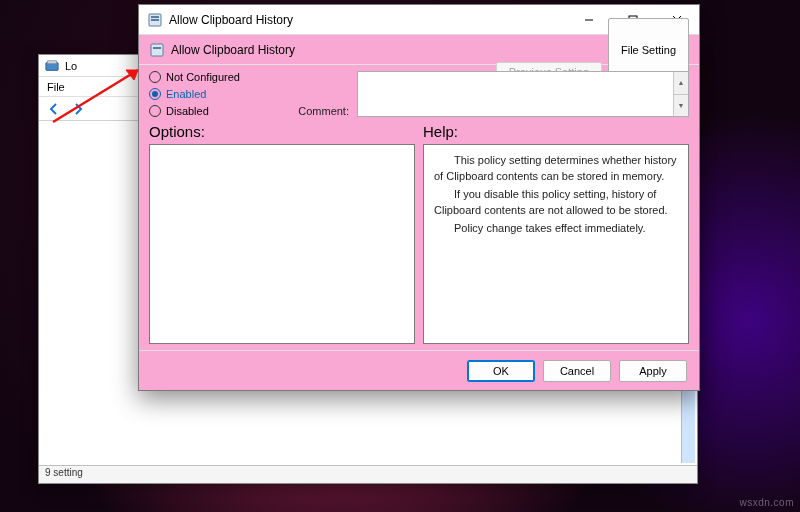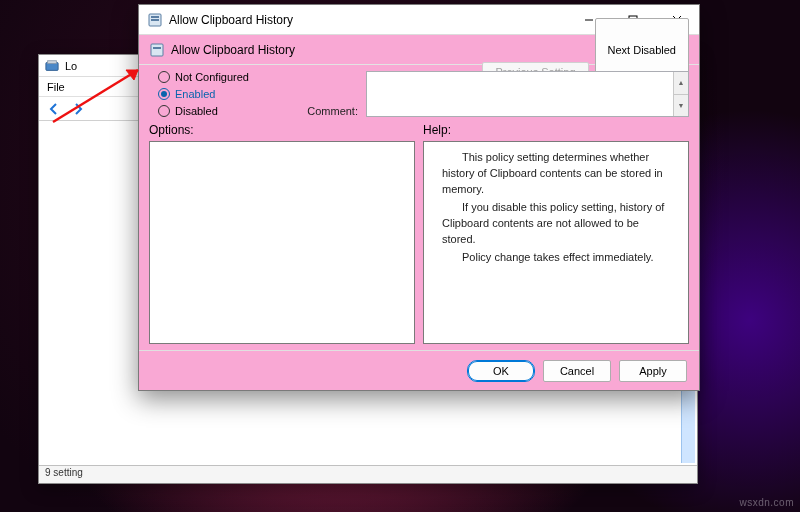--- a/index.html
+++ b/index.html
@@ -46,46 +46,46 @@
   .title-icon { width:16px; height:16px; }
   .win-controls { display:flex; height:100%; }
   .win-btn { width:44px; display:flex; align-items:center; justify-content:center; font-size:11px; cursor:default;}
 
   .subheader { height:30px; display:flex; align-items:center; justify-content:space-between; padding:0 10px; border-bottom:1px solid #e3e3e3;}
   .subheader-left { display:flex; align-items:center; gap:6px; font-size:12px;}
   .nav-buttons { display:flex; gap:6px; }
   .btn { font-size:11px; padding:3px 12px; border:1px solid #adadad; background:#fdfdfd; border-radius:2px; cursor:default;}
   .btn.disabled { color:#a0a0a0; border-color:#d0d0d0; background:#f7f7f7;margin-top:44px; }
 
-  .config-row { display:flex; padding:6px 10px 2px 19px; gap:10px; }
+  .config-row { display:flex; padding:6px 10px 2px 10px; gap:10px; }
   .radio-col { width:110px; display:flex; flex-direction:column; gap:5px; font-size:11px; }
   .radio-item { display:flex; align-items:center; gap:5px; cursor:default;}
   .radio { width:12px; height:12px; border-radius:50%; border:1px solid #333; display:flex; align-items:center; justify-content:center;}
   .radio.selected { border-color:#0a64ad; }
   .radio.selected::after { content:""; width:6px; height:6px; border-radius:50%; background:#0a64ad; }
   .radio-item.selected .rlabel { color:#0a64ad; font-weight:500; }
   .right-fields { flex:1; display:flex; flex-direction:column; gap:4px; }
   .field-row { display:flex; align-items:flex-end; gap:8px; }
   .field-label { width:80px; font-size:11px; text-align:right; padding-top:2px; color:#222;}
   .comment-box { flex:1; height:46px; border:1px solid #abadb3; background:#fff; position:relative;}
   .supported-box { flex:1; height:26px; border:1px solid #e5e5e5; background:#f3f3f3; font-size:11px; padding:4px 6px; color:#555; position:relative;}
   .spin { position:absolute; right:0; top:0; bottom:0; width:15px; display:flex; flex-direction:column;}
   .spin div { flex:1; border-left:1px solid #c8c8c8; display:flex; align-items:center; justify-content:center; font-size:7px; color:#666; background:#f0f0f0;}
   .spin div:first-child { border-bottom:1px solid #c8c8c8; }
 
   .panes { flex:1; display:flex; gap:8px; padding:4px 10px 6px 10px; min-height:0;}
   .pane { flex:1; display:flex; flex-direction:column; min-height:0;}
-  .pane-label { font-size:12px; margin-bottom:4px; }
-  .pane-box { flex:1; border:1px solid #7a7a7a; background:#fff; font-size:11px; padding:8px 18px; overflow:auto; line-height:1.45; color:#222;}
+  .pane-label { font-size:15px; margin-bottom:4px; }
+  .pane-box { flex:1; border:1px solid #7a7a7a; background:#fff; font-size:11px; padding:8px 10px; overflow:auto; line-height:1.45; color:#222;}
   .pane.options .pane-box { padding:6px; }
   .help-p { margin:0 0 2px 0; text-indent:20px; }
 
   .footer { height:40px; display:flex; align-items:center; justify-content:flex-end; gap:8px; padding:0 12px; border-top:1px solid #e0e0e0;}
   .footer .btn { min-width:68px; text-align:center; padding:4px 12px;}
-  .btn.default { border-color:#0078d7; box-shadow: inset 0 0 0 1px #0078d7; border-radius: 10px; }
+  .btn.default { border-color:#0078d7; box-shadow: inset 0 0 0 1px #0078d7; }
 
   
   .arrow-svg { position:absolute; left:48px; top:52px; pointer-events:none; }
   .arrow-svg line, .arrow-svg polygon { stroke:#e11; fill:#e11; }
 
   .watermark { position:absolute; right:6px; bottom:4px; font-size:10px; color:rgba(255,255,255,0.35); letter-spacing:0.5px;}
 </style>
 </head>
 <body>
 
@@ -162,21 +162,21 @@
       <span class="title-icon">
         <svg viewBox="0 0 16 16">
             <rect x="2" y="2" width="12" height="12" rx="1" fill="#d9e6f2" stroke="#5a7ea3"></rect>
             <rect x="4" y="5" width="8" height="2" fill="#5a7ea3"></rect>
           </svg>
       </span>
       <span>Allow Clipboard History</span>
     </div>
     <div class="nav-buttons">
       <button class="btn disabled">Previous Setting</button>
-      <button class="btn">Next Disabled</button>
+      <button class="btn">File Setting</button>
     </div>
   </div>
 
   <div class="config-row">
     <div class="radio-col">
       <div class="radio-item">
         <span class="radio"></span>
         <span class="rlabel">Not Configured</span>
       </div>
       <div class="radio-item selected">

